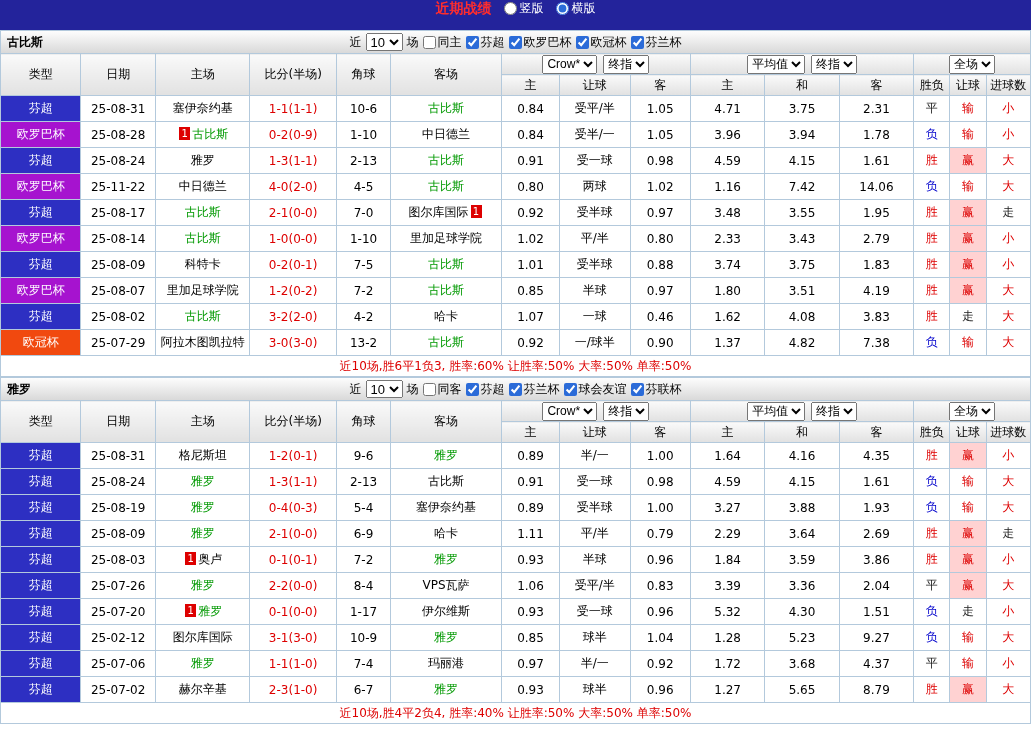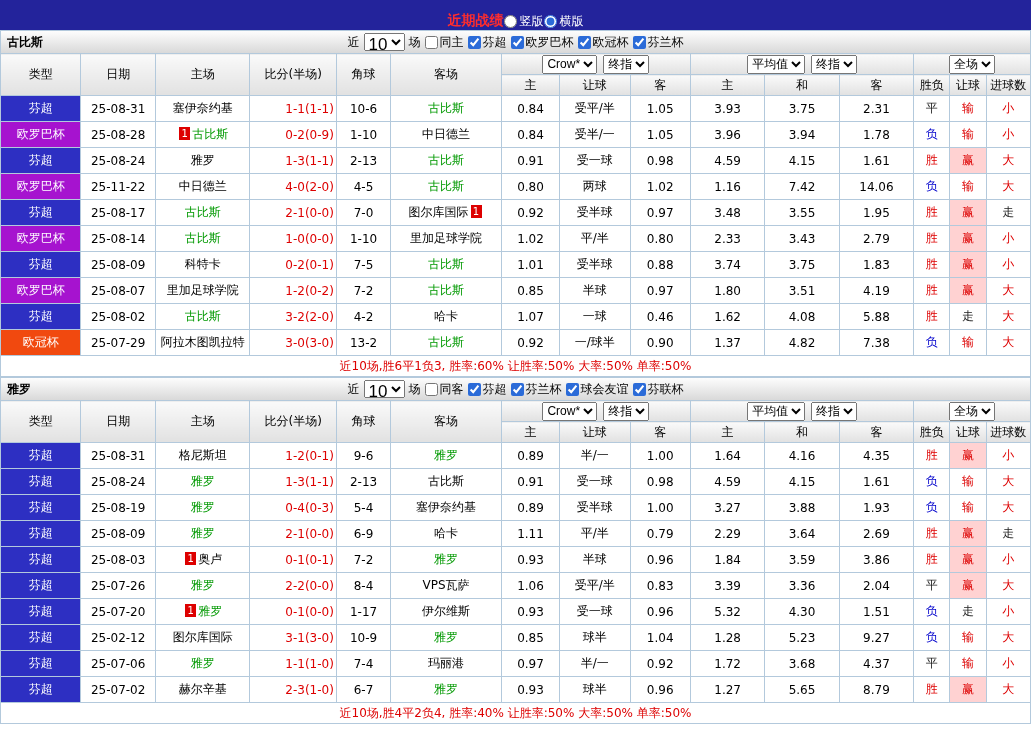--- a/index.html
+++ b/index.html
@@ -4,50 +4,50 @@
 <style>
   *{box-sizing:border-box;}
   html,body{margin:0;padding:0;}
   body{
     width:1031px;
     font-family:"DejaVu Sans","Liberation Sans",sans-serif;
     font-size:12px;color:#000;background:#fff;
   }
   .topbar{
     height:30px;background:var(--topbar-bg,#23239b);
-    display:flex;align-items:flex-end;justify-content:center;
+    display:flex;align-items:flex-start;justify-content:center;gap:12px;
   }
   .topbar .title{color:var(--title-red,#ff2d2d);font-weight:bold;font-size:14px;}
   .topbar label{color:#fff;display:flex;align-items:center;gap:3px;cursor:pointer;}
   input[type=radio],input[type=checkbox]{
     accent-color:var(--accent,#2b6bd8);margin:0;width:13px;height:13px;
   }
   .section-bar{
     position:relative;height:23px;
     background:linear-gradient(#fdfdfd,#d9d9d9);
     border:1px solid var(--grid,#b3c9dc);border-bottom:none;
     display:flex;align-items:center;
   }
   .section-bar .team{position:absolute;left:6px;font-weight:bold;}
   .filter{margin:0 auto;display:flex;align-items:center;gap:4px;}
   .filter label{display:flex;align-items:center;gap:2px;cursor:pointer;}
-  .filter select{height:18px;font-size:17px;}
+  .filter select{height:18px;font-size:13px;}
   table.grid{width:100%;border-collapse:collapse;table-layout:fixed;}
   .grid th,.grid td{
     border:1px solid var(--grid,#b3c9dc);
     text-align:center;padding:0 2px;overflow:hidden;white-space:nowrap;
   }
   .grid th{
     height:21px;font-weight:normal;
     background:linear-gradient(#fafafa,#e1e1e1);
   }
   .grid th select{height:19px;font-size:12px;margin:0 1px;}
   .grid td{height:26px;background:#fff;}
   td.type-cell{color:#fff;}
-  td.score{color:var(--red,#dd0000);text-align:right;}
+  td.score{color:var(--red,#dd0000);}
   .green{color:var(--green,#009900);}
   td.red{color:var(--red,#dd0000);}
   td.blue{color:var(--blue,#0000cc);}
   td.dark{color:var(--dark,#222222);}
   td.hl{color:var(--red,#dd0000);background:var(--hlbg,#ffd2d2);}
   .badge{
     display:inline-block;background:var(--red,#dd0000);color:#fff;
     font-size:10px;line-height:13px;min-width:11px;padding:0 1px;
     margin:0 2px;vertical-align:1px;text-align:center;
   }
@@ -154,21 +154,21 @@
         <tr>
           <td class="type-cell" style="background: rgb(45, 47, 194);">芬超</td>
           <td>25-08-31</td>
           <td><span>塞伊奈约基</span></td>
           <td class="score">1-1(1-1)</td>
           <td>10-6</td>
           <td><span class="green">古比斯</span></td>
           <td>0.84</td>
           <td>受平/半</td>
           <td>1.05</td>
-          <td>3.93</td>
+          <td>4.71</td>
           <td>3.75</td>
           <td>2.31</td>
           <td class="dark">平</td>
           <td class="red">输</td>
           <td class="red">小</td>
         </tr>
         <tr>
           <td class="type-cell" style="background: rgb(166, 19, 207);">欧罗巴杯</td>
           <td>25-08-28</td>
           <td><span class="badge">1</span><span class="green">古比斯</span></td>
@@ -292,21 +292,21 @@
           <td>25-08-02</td>
           <td><span class="green">古比斯</span></td>
           <td class="score">3-2(2-0)</td>
           <td>4-2</td>
           <td><span>哈卡</span></td>
           <td>1.07</td>
           <td>一球</td>
           <td>0.46</td>
           <td>1.62</td>
           <td>4.08</td>
-          <td>5.88</td>
+          <td>3.83</td>
           <td class="red">胜</td>
           <td class="dark">走</td>
           <td class="red">大</td>
         </tr>
         <tr>
           <td class="type-cell" style="background: rgb(241, 73, 15);">欧冠杯</td>
           <td>25-07-29</td>
           <td><span>阿拉木图凯拉特</span></td>
           <td class="score">3-0(3-0)</td>
           <td>13-2</td>

